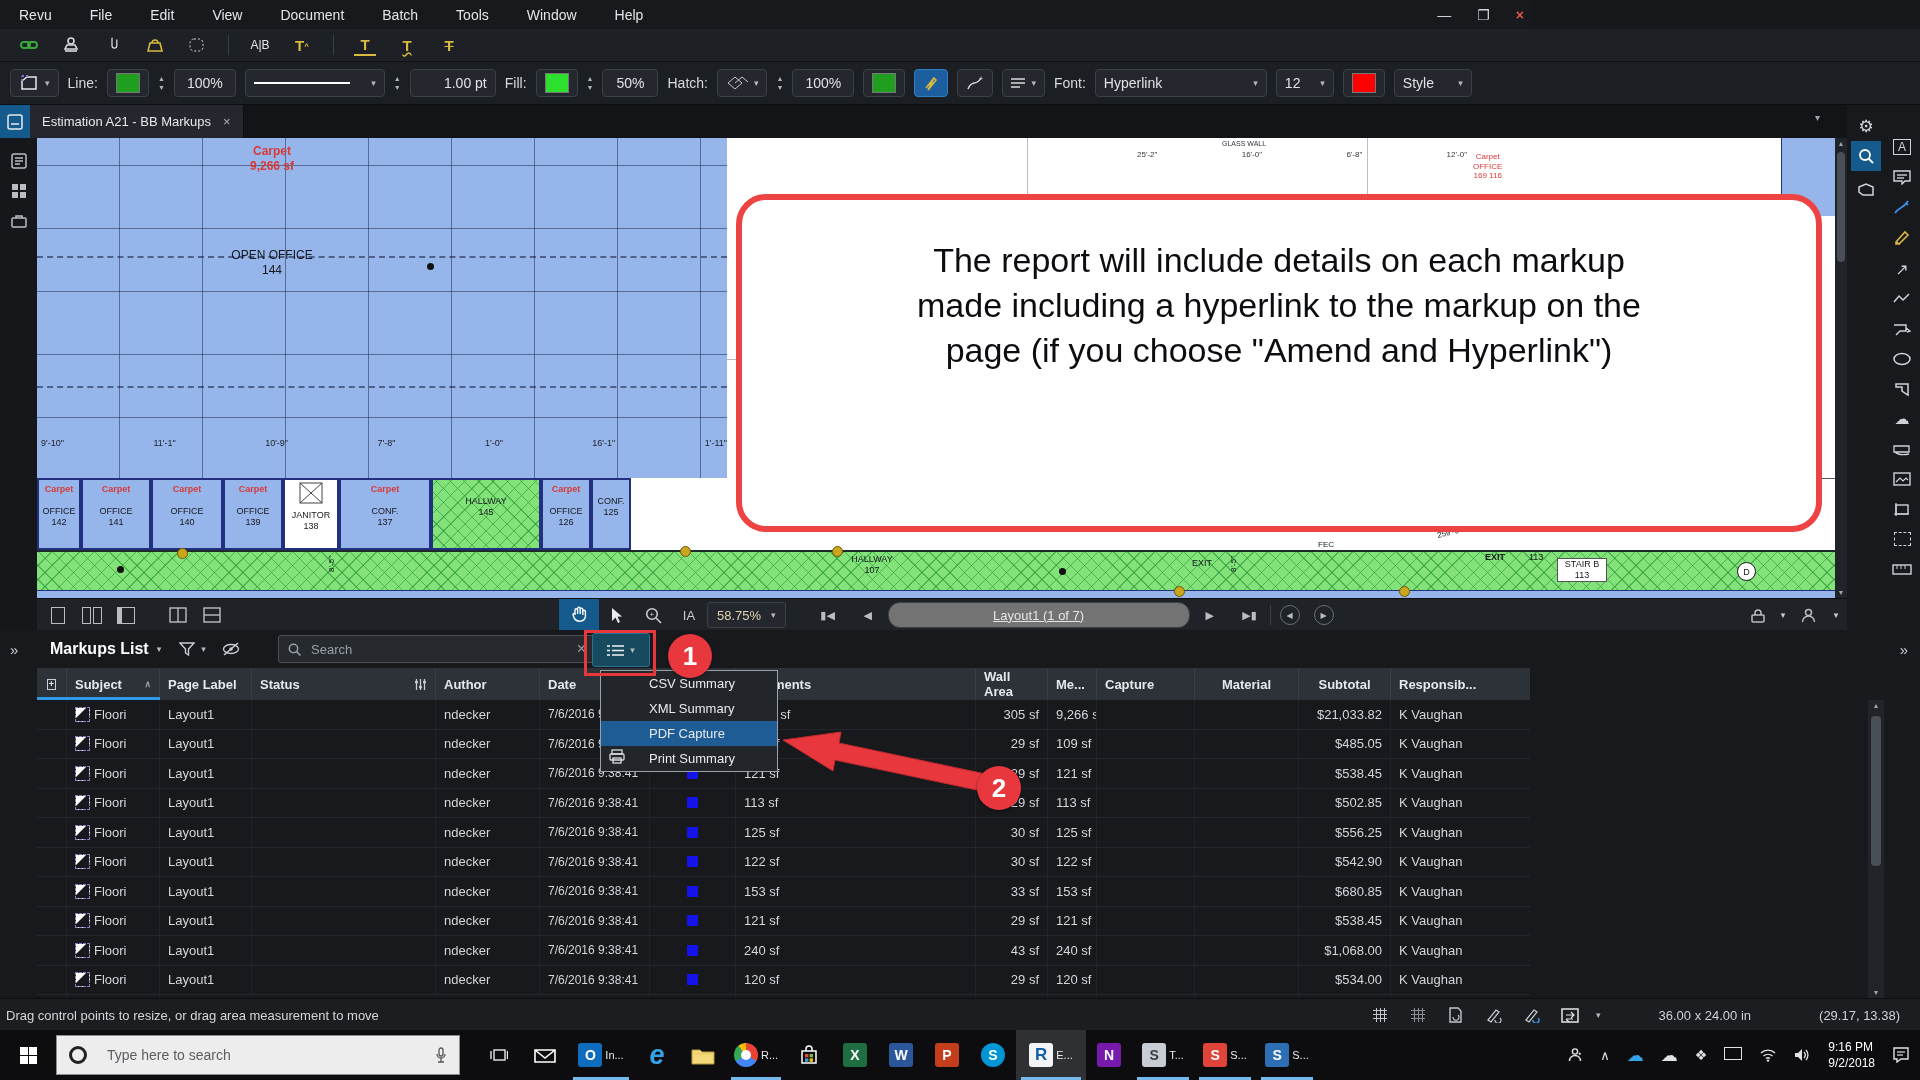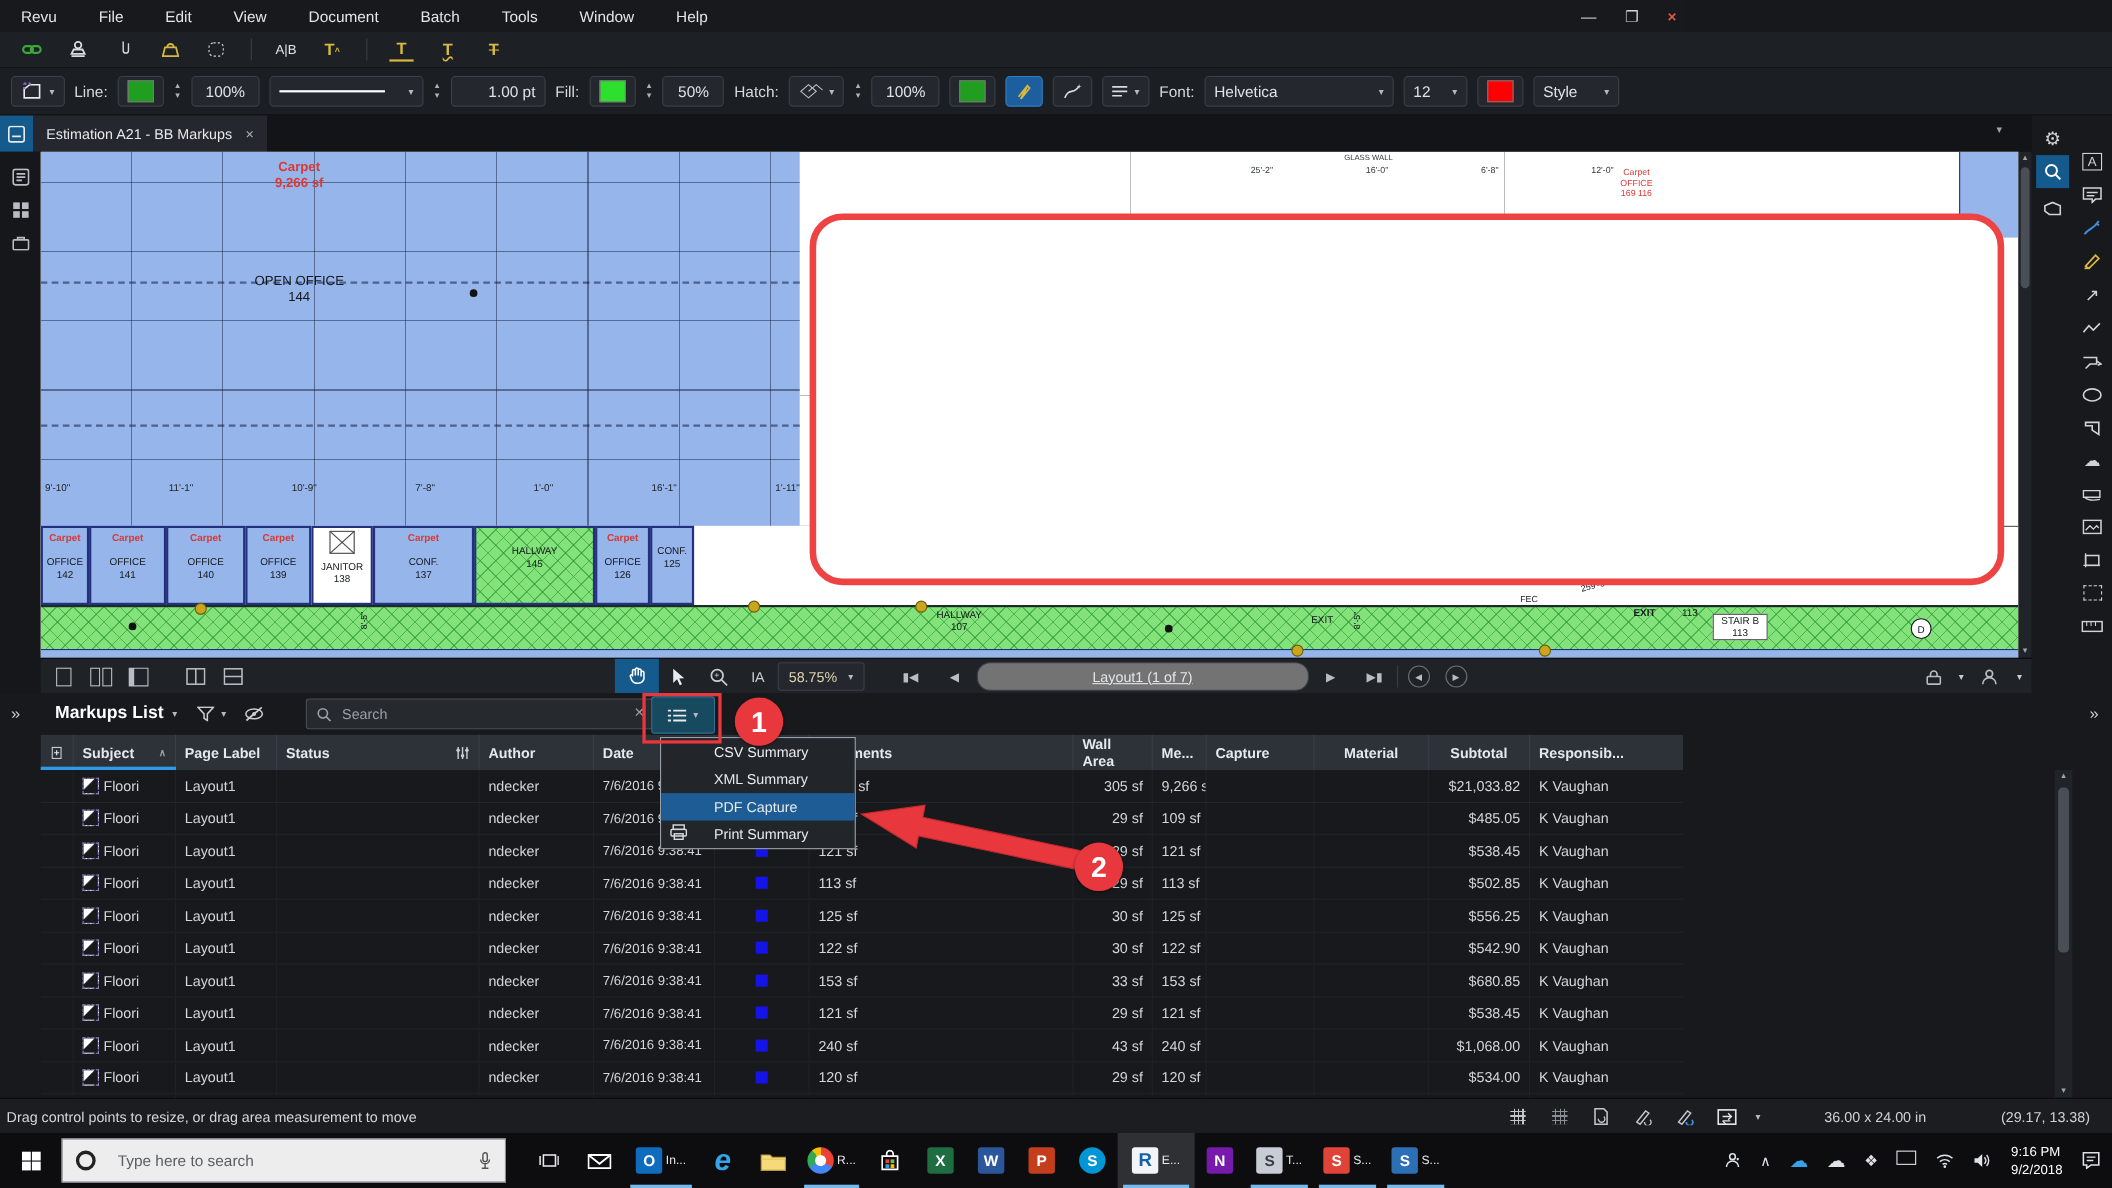--- a/index.html
+++ b/index.html
@@ -286,21 +286,21 @@
         <g stroke="#d9dbde" stroke-width="1.5">
           <line x1="0" y1="2" x2="14" y2="2"></line>
           <line x1="0" y1="6" x2="14" y2="6"></line>
           <line x1="0" y1="10" x2="9" y2="10"></line>
         </g>
       </svg>
     <span class="dd-caret">▾</span>
     </span>
   <span class="plabel">Font:</span>
   <span class="pbtn" style="width:172px;justify-content:space-between;">
-    <span>Helvetica</span>
+    <span>Hyperlink</span>
       <span class="dd-caret">▾</span>
     </span>
   <span class="pbtn" style="width:58px;justify-content:space-between;">
     <span>12</span>
       <span class="dd-caret">▾</span>
     </span>
   <span class="pbtn">
       <span class="swatch" style="background:#ff0000;"></span>
     </span>
   <span class="pbtn" style="width:78px;justify-content:space-between;">
@@ -453,24 +453,27 @@
   <div class="tinyblk" style="left:800px;top:416px;width:70px;">HALLWAY
 107</div>
   <div class="tinyblk" style="left:1155px;top:420px;">EXIT</div>
   <div class="tinyblk" style="left:1448px;top:414px;font-weight:bold;">EXIT</div>
   <div class="tinyblk" style="left:1492px;top:414px;">113</div>
   <div class="tinyblk" style="left:1520px;top:420px;width:48px;background:#fff;border:1px solid #555;">STAIR B
 113</div>
   <div id="dcircle">
       <span>D</span>
     </div>
-  <div class="tinyblk" style="left:1345px;top:402px;font-size:8px;">FEC</div>
+  <div class="tinyblk" style="left:1281px;top:402px;font-size:8px;">FEC</div>
   <div class="tinyblk" style="left:1400px;top:390px;transform:rotate(-14deg);font-size:8px;">259'-5"</div>
 
   <div id="callout">
+    <div class="l1">The report will include details on each markup
+made including a hyperlink to the markup on the
+page (if you choose "Amend and Hyperlink")</div>
   </div>
 </div>
 
 <div id="cv-vscroll" class="abs">
   <span class="scr-arrow" style="top:2px;">▲</span>
   <div class="thumb"></div>
   <span class="scr-arrow" style="bottom:2px;">▼</span>
 </div>
 
 <div id="righttools" class="abs">

